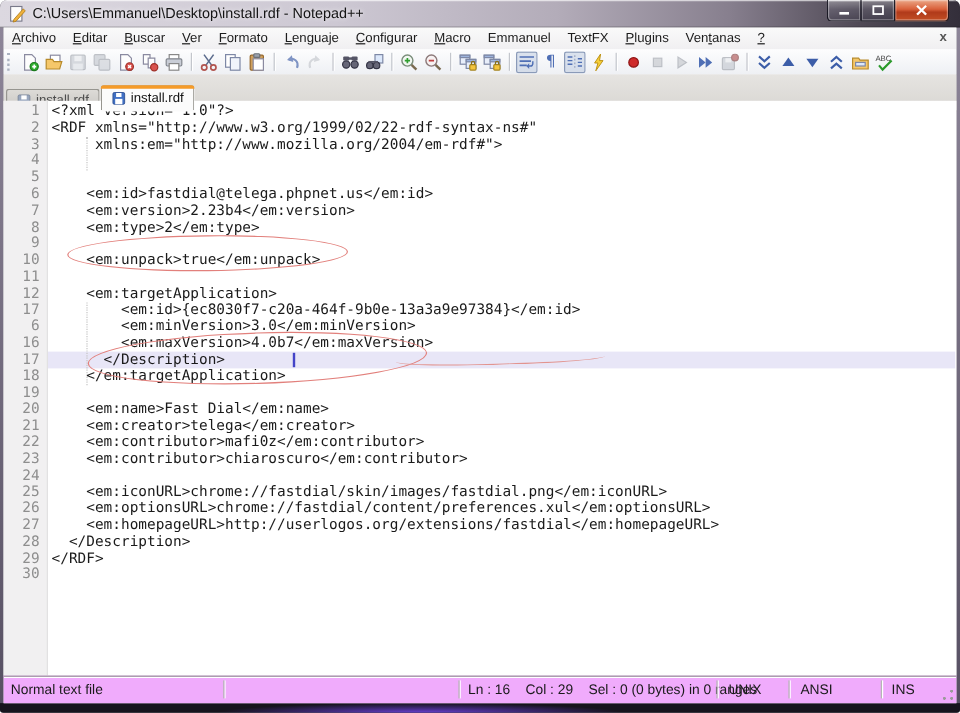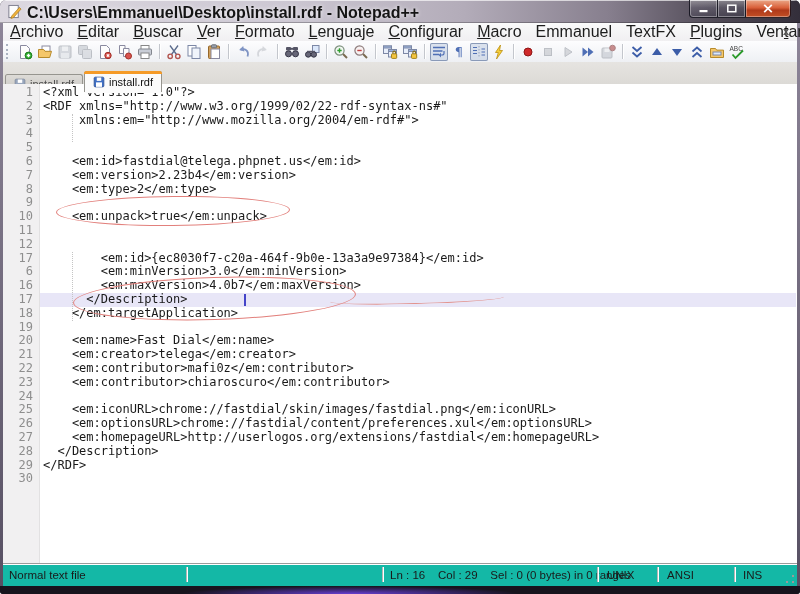--- a/index.html
+++ b/index.html
@@ -4,41 +4,41 @@
 <style>
   html,body{margin:0;padding:0;background:#ffffff;}
   body{width:800px;height:594px;overflow:hidden;font-family:"Liberation Sans",sans-serif;}
   #win{position:absolute;left:0;top:0;width:800px;height:594px;border-radius:6px 6px 3px 3px;overflow:hidden;background:#3b3642;}
 
   
   #titlebar{position:absolute;left:0;top:0;width:800px;height:23px;
     background:linear-gradient(to right,#dcd8e0 0%,#cdc8d3 35%,#b3acb9 58%,#877f8e 76%,#4e4854 90%,#332e3a 100%);
     box-shadow:inset 0 1px 0 rgba(255,255,255,.65), inset 0 -1px 0 rgba(0,0,0,.25);}
   #title-icon{position:absolute;left:7px;top:4px;width:15px;height:15px;}
-  #title-text{position:absolute;left:27px;top:4px;font-size:16px;color:#141414;text-shadow:0 0 4px rgba(255,255,255,.9);white-space:pre;font-weight:bold;}
+  #title-text{position:absolute;left:27px;top:4px;font-size:12px;color:#141414;text-shadow:0 0 4px rgba(255,255,255,.9);white-space:pre;}
   #winbtns{position:absolute;right:9px;top:0;display:flex;}
   .wbtn{height:17px;border:1px solid rgba(15,15,25,.85);border-top:none;display:flex;align-items:center;justify-content:center;
     background:linear-gradient(rgba(255,255,255,.35),rgba(150,150,170,.18) 45%,rgba(50,50,70,.25));
     box-shadow:inset 0 0 0 1px rgba(255,255,255,.35);}
   .wbtn.min{width:27px;border-radius:0 0 0 4px;border-right:none;}
   .wbtn.max{width:27px;}
   .wbtn.close{width:44px;border-radius:0 0 4px 0;border-left:none;
     background:linear-gradient(#eba787,#d9603a 45%,#b03a1a 60%,#c24f25);}
   .sideL,.sideR{position:absolute;top:23px;bottom:8px;width:3px;background:linear-gradient(#8d8598,#575063);}
   .sideL{left:0;} .sideR{right:0;}
   #bottomframe{position:absolute;left:0;bottom:0;width:800px;height:8px;background:#17141d;}
   #bottomglow{position:absolute;left:180px;bottom:0;width:340px;height:8px;
     background:radial-gradient(ellipse at 50% 100%, rgba(108,64,220,.95), rgba(108,64,220,0) 70%);}
 
   
   #client{position:absolute;left:3px;top:23px;width:794px;height:563px;background:#f5f4f5;}
 
   
   #menubar{position:absolute;left:0;top:0;width:794px;height:18px;background:linear-gradient(#fafafa,#f0eff1);display:flex;align-items:center;}
-  .menu-item{font-size:16px;color:#1c1c1c;padding:0 7px;height:18px;line-height:18px;white-space:pre;}
+  .menu-item{font-size:11px;color:#1c1c1c;padding:0 7px;height:18px;line-height:18px;white-space:pre;}
   .menu-item u{text-decoration:underline;}
   #menu-close{position:absolute;right:4px;top:0;width:14px;height:18px;line-height:17px;text-align:center;color:#555;font-size:11px;font-weight:bold;}
 
   
   #toolbar{position:absolute;left:0;top:18px;width:794px;height:21px;
     background:linear-gradient(#fdfdfe,#eef0f4);display:flex;align-items:center;padding-left:2px;box-sizing:border-box;}
   #tgrip{width:4px;height:15px;border-left:2px dotted #aab2c0;margin:0 3px 0 1px;}
   .tbtn{width:18px;height:18px;margin:0 1px;display:flex;align-items:center;justify-content:center;border-radius:2px;position:relative;}
   .tbtn.pressed{background:rgba(180,195,220,.45);box-shadow:inset 0 0 0 1px #8a9ab8;}
   .tbtn.disabled{opacity:.55;filter:grayscale(35%);}
@@ -62,21 +62,21 @@
   #caret{position:absolute;left:241px;top:210px;width:2px;height:12px;background:#4444c8;}
   .iguide{position:absolute;width:0;border-left:1px dotted #c4c4c4;}
   #g1{left:69px;top:30px;height:28px;}
   #g2{left:69px;top:168px;height:69px;}
   .ellipse{position:absolute;border:1.5px solid #e2807c;border-radius:50%;}
   #e1{left:53px;top:112px;width:232px;height:28px;transform:rotate(-.6deg);}
   #e2{left:70px;top:193px;width:281px;height:41px;transform:rotate(-1.8deg);}
   #etail{position:absolute;left:327px;top:210px;width:174px;height:9px;border-bottom:1.5px solid #e2948f;border-radius:48%;transform:rotate(-1.6deg);}
 
   
-  #statusbar{position:absolute;left:0;top:540px;width:794px;height:23px;background:#14b8a6;border-top:1px solid #9b9b9b;box-shadow:inset 0 1px 0 #ffffff;box-sizing:border-box;font-size:11.5px;color:#1a1a1a;}
+  #statusbar{position:absolute;left:0;top:540px;width:794px;height:23px;background:#f0abfc;border-top:1px solid #9b9b9b;box-shadow:inset 0 1px 0 #ffffff;box-sizing:border-box;font-size:11.5px;color:#1a1a1a;}
   .st{position:absolute;top:0;height:22px;line-height:22px;white-space:pre;}
   .ssep{position:absolute;top:3px;width:1px;height:15px;background:#b5b5b5;box-shadow:1px 0 0 #fff;}
   #grip{position:absolute;right:2px;bottom:2px;width:10px;height:10px;
     background:
       radial-gradient(circle at 8px 2px,#9a9a9a 1px,transparent 1.4px),
       radial-gradient(circle at 8px 8px,#9a9a9a 1px,transparent 1.4px),
       radial-gradient(circle at 2px 8px,#9a9a9a 1px,transparent 1.4px);}
 </style>
 </head>
 <body>
@@ -428,20 +428,21 @@
           <div class="row">
             <span class="ln">10</span>
             <span class="lt">    &lt;em:unpack&gt;true&lt;/em:unpack&gt;</span>
           </div>
           <div class="row">
             <span class="ln">11</span>
             <span class="lt"></span>
           </div>
           <div class="row">
             <span class="ln">12</span>
+            <span class="lt">    &lt;em:targetApplication&gt;</span>
           </div>
           <div class="row">
             <span class="ln">17</span>
             <span class="lt">        &lt;em:id&gt;{ec8030f7-c20a-464f-9b0e-13a3a9e97384}&lt;/em:id&gt;</span>
           </div>
           <div class="row">
             <span class="ln">6</span>
             <span class="lt">        &lt;em:minVersion&gt;3.0&lt;/em:minVersion&gt;</span>
           </div>
           <div class="row">

